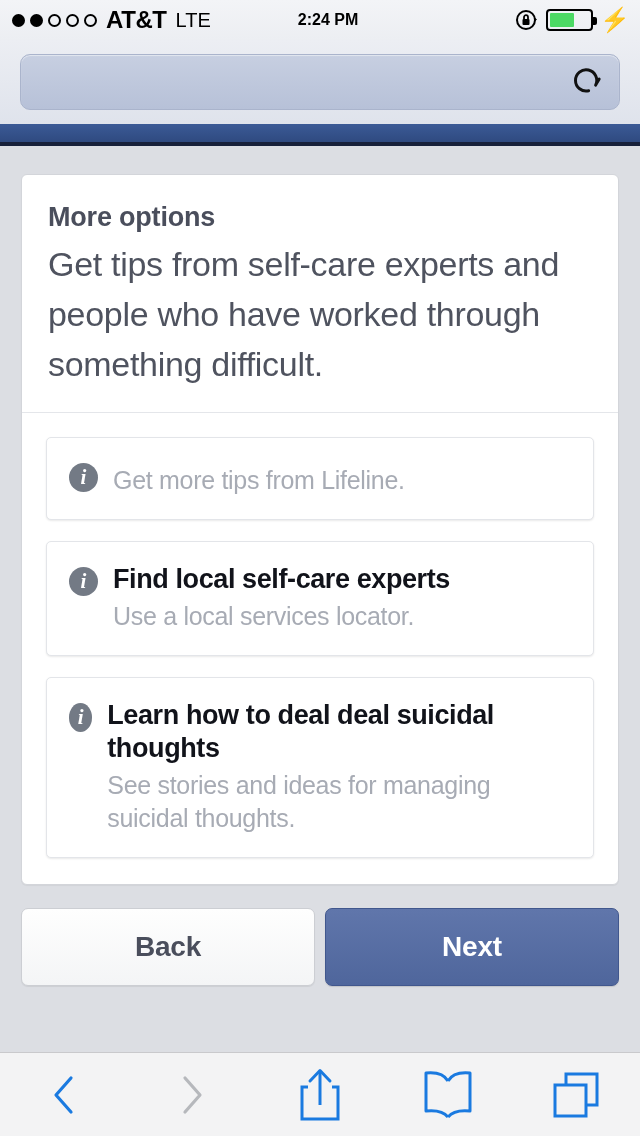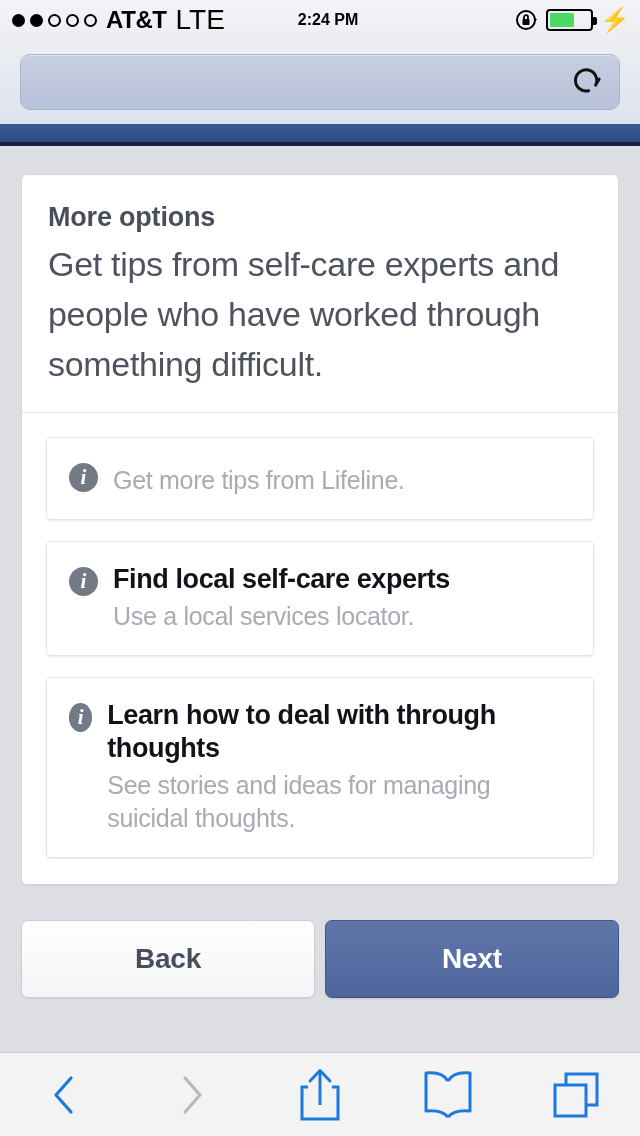--- a/index.html
+++ b/index.html
@@ -15,21 +15,21 @@
   .statusbar {
     position: absolute; top: 0; left: 0; width: 640px; height: 40px;
     background: linear-gradient(#f3f4f7, #eceef2);
     display: flex; align-items: center;
   }
   .sb-left { position: absolute; left: 12px; display: flex; align-items: center; gap: 9px; }
   .dots { display: flex; align-items: center; gap: 5px; }
   .dot { width: 13px; height: 13px; border-radius: 50%; border: 2px solid #000; }
   .dot.filled { background: #000; }
   .carrier { font-size: 24px; font-weight: bold; color: #000; letter-spacing: -0.4px; }
-  .network { font-size: 28px; color: #000; letter-spacing: 0px; }
+  .network { font-size: 20px; color: #000; letter-spacing: 0px; }
   .sb-time {
     position: absolute; left: 8px; width: 640px; text-align: center;
     font-size: 16px; font-weight: bold; color: #000;
   }
   .sb-right { position: absolute; right: 10px; display: flex; align-items: center; gap: 7px; }
   .lock-rot { width: 24px; height: 24px; }
   .battery { position: relative; width: 47px; height: 22px; border: 2px solid #000; border-radius: 4px; padding: 2px; }
   .battery-fill { height: 100%; background: #4cd964; border-radius: 1px; }
   .battery-cap { position: absolute; right: -6px; top: 6px; width: 4px; height: 8px; background: #000; border-radius: 0 2px 2px 0; }
   .bolt { font-size: 24px; font-weight: bold; color: #000; line-height: 1; }
@@ -99,21 +99,21 @@
     font-family: "Liberation Serif", serif;
     font-style: italic; font-weight: bold;
     font-size: 21px; line-height: 29px; text-align: center;
     margin-top: 4px; margin-right: 15px;
   }
   .option-text { flex: 1 1 auto; min-width: 0; }
   .option-title { font-size: 27px; font-weight: bold; color: #11131a; line-height: 1.2; letter-spacing: -0.4px; }
   .option-desc { font-size: 25px; color: #a7abb4; line-height: 1.32; letter-spacing: -0.3px; margin-top: 5px; }
 
   
-  .btn-row { display: flex; gap: 10px; margin-top: 35px; border-radius: 6px; }
+  .btn-row { display: flex; gap: 10px; margin-top: 23px; border-radius: 6px; }
   .btn {
     flex: 1 1 0; height: 78px; border-radius: 7px;
     font-size: 28px; font-weight: bold; letter-spacing: -0.2px;
     display: flex; align-items: center; justify-content: center;
     cursor: pointer; user-select: none;
   }
   .btn-back { background: linear-gradient(#fefefe, #f4f5f6); border: 1px solid #ccced3; color: #4a4e5c; box-shadow: 0 1px 1px rgba(0,0,0,.07); }
   .btn-next { background: linear-gradient(#6076ab, #4f669c); border: 1px solid #41578d; color: #fff; box-shadow: 0 1px 1px rgba(0,0,0,.12); }
 
   
@@ -189,21 +189,21 @@
           <span class="info-icon">i</span>
           <div class="option-text">
             <div class="option-title">Find local self-care experts</div>
             <div class="option-desc">Use a local services locator.</div>
           </div>
         </div>
 
         <div class="option">
           <span class="info-icon">i</span>
           <div class="option-text">
-            <div class="option-title">Learn how to deal with through thoughts</div>
+            <div class="option-title">Learn how to deal deal suicidal thoughts</div>
             <div class="option-desc">See stories and ideas for managing suicidal thoughts.</div>
           </div>
         </div>
 
       </div>
     </div>
 
     <div class="btn-row">
       <div class="btn btn-back">Back</div>
       <div class="btn btn-next">Next</div>

